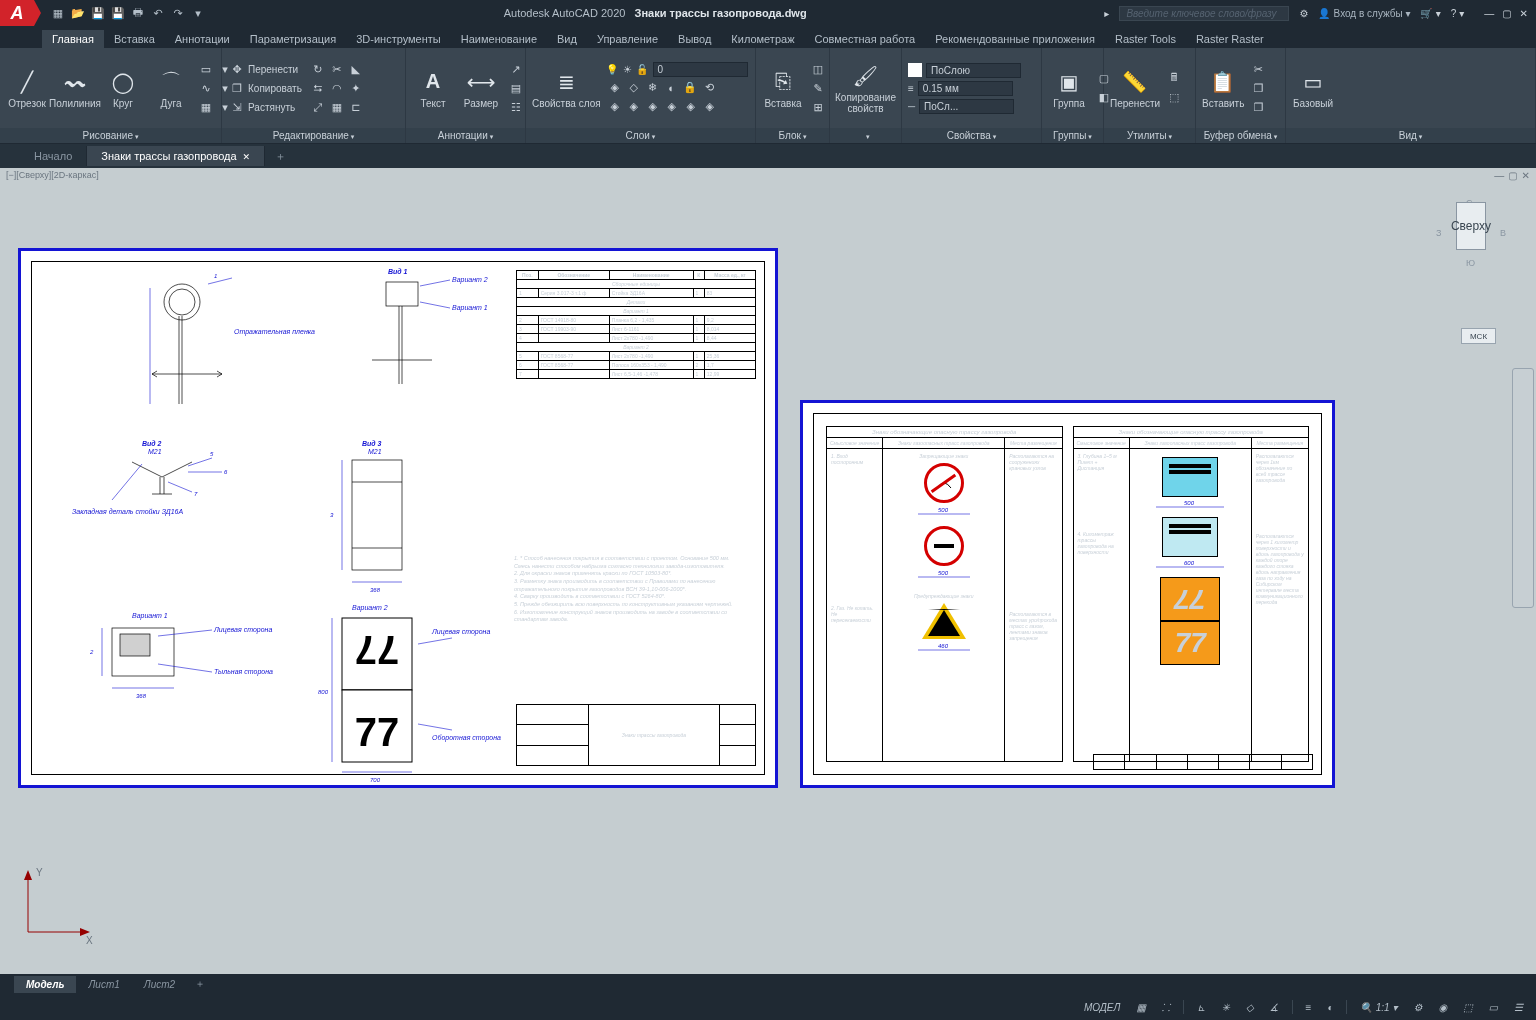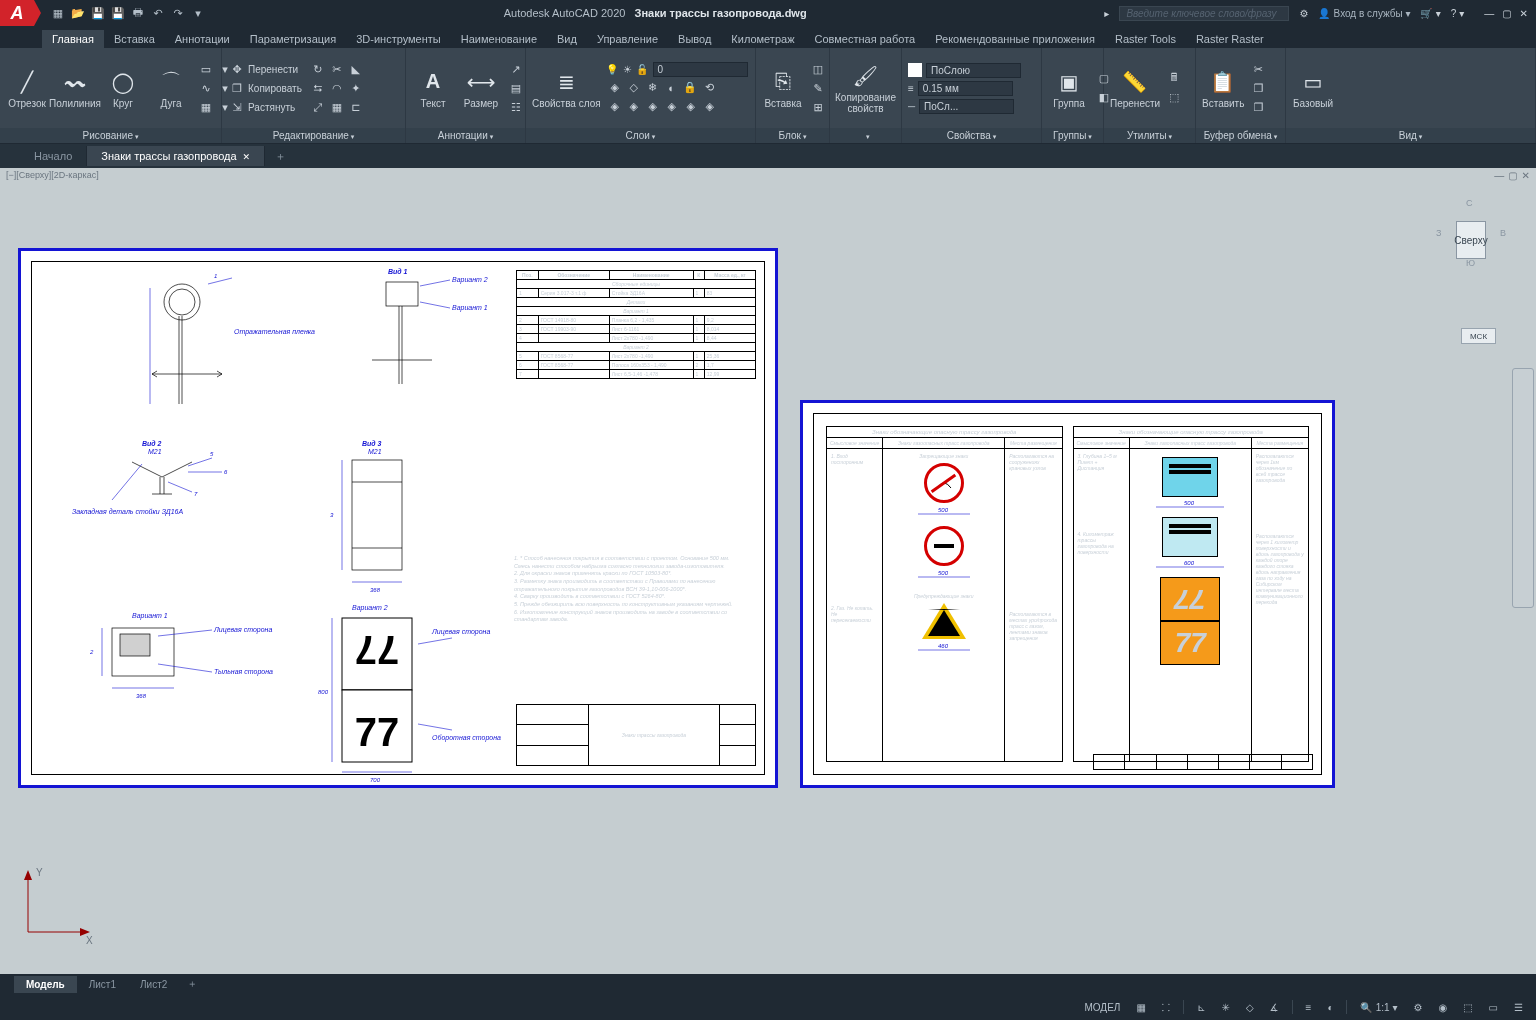--- a/index.html
+++ b/index.html
@@ -46,21 +46,21 @@
 .doc-tabs { height: 24px; background: #26323c; display: flex; align-items: center; font-size: 11px; padding-left: 20px; }
 .dtab { padding: 4px 14px; color: #8a96a2; cursor: pointer; border-right: 1px solid #1f2933; }
 .dtab.active { background: #3a4651; color: #fff; }
 .dtab .x { margin-left: 6px; font-size: 9px; }
 .dtab-add { padding: 4px 10px; color: #8a96a2; cursor: pointer; }
 
 
 .canvas-wrap { position: absolute; top: 168px; left: 0; right: 0; bottom: 26px; background: #c5cdd0; }
 .vp-label { position: absolute; top: 2px; left: 6px; font-size: 9px; color: #6b7680; }
 .viewcube { position: absolute; top: 30px; right: 30px; width: 70px; height: 70px; }
-.viewcube .face { position: absolute; top: 23px; left: 20px; width: 30px; height: 38px; background: #e8edf0; border: 1px solid #8a96a2; display: flex; align-items: center; justify-content: center; font-size: 10px; color: #3a4651; }
+.viewcube .face { position: absolute; top: 4px; left: 20px; width: 30px; height: 48px; background: #e8edf0; border: 1px solid #8a96a2; display: flex; align-items: center; justify-content: center; font-size: 12px; color: #3a4651; }
 .viewcube .dir { position: absolute; font-size: 9px; color: #8a96a2; }
 .wcs-badge { position: absolute; top: 160px; right: 40px; width: 35px; height: 16px; background: #e8edf0; border: 1px solid #98a4af; font-size: 8px; display: flex; align-items: center; justify-content: center; color: #3a4651; }
 .navbar-right { position: absolute; top: 200px; right: 2px; width: 22px; height: 240px; background: rgba(200,208,214,0.6); border: 1px solid #98a4af; border-radius: 3px; }
 .win-ctrl-canvas { position: absolute; top: 2px; right: 6px; display: flex; gap: 4px; font-size: 10px; color: #6b7680; }
 
 .sheet { position: absolute; background: #fff; border: 3px solid #1414d4; }
 .sheet1 { top: 80px; left: 18px; width: 760px; height: 540px; }
 .sheet2 { top: 232px; left: 800px; width: 535px; height: 388px; }
 .sheet .inner { position: absolute; inset: 10px; border: 1px solid #000; }
 
@@ -102,27 +102,27 @@
 .stamp2 table { border-collapse: collapse; width: 100%; height: 100%; }
 .stamp2 td { border: 0.6px solid #000; }
 
 
 .ucs { position: absolute; bottom: 50px; left: 18px; }
 .ucs line { stroke: #960000; stroke-width: 1; }
 .ucs text { fill: #6b7680; font-size: 10px; }
 
 
 .model-tabs { position: absolute; bottom: 26px; left: 0; right: 0; height: 20px; background: #1f2933; display: flex; align-items: center; font-size: 10px; padding-left: 14px; }
-.mtab { padding: 3px 12px; color: #8a96a2; cursor: pointer; }
+.mtab { padding: 3px 12px; color: #8a96a2; cursor: pointer; font-style: italic; }
 .mtab.active { background: #3a4651; color: #fff; font-weight: bold; }
 .mtab-add { padding: 3px 8px; color: #8a96a2; cursor: pointer; }
 
 
 .statusbar { position: absolute; bottom: 0; left: 0; right: 0; height: 26px; background: #1f2933; display: flex; align-items: center; justify-content: flex-end; gap: 10px; padding: 0 10px; font-size: 10px; color: #b4bfc9; }
-.statusbar .sbtn { cursor: pointer; padding: 0 3px; }
+.statusbar .sbtn { cursor: pointer; padding: 0 3px; font-style: italic; }
 .statusbar .sep { width: 1px; height: 14px; background: #3a4651; }
 </style>
 </head>
 <body>
 
 <div class="titlebar">
   <div class="app-logo">A</div>
   <div class="qat">
     <span class="qat-btn">▦</span>
     <span class="qat-btn">📂</span>

